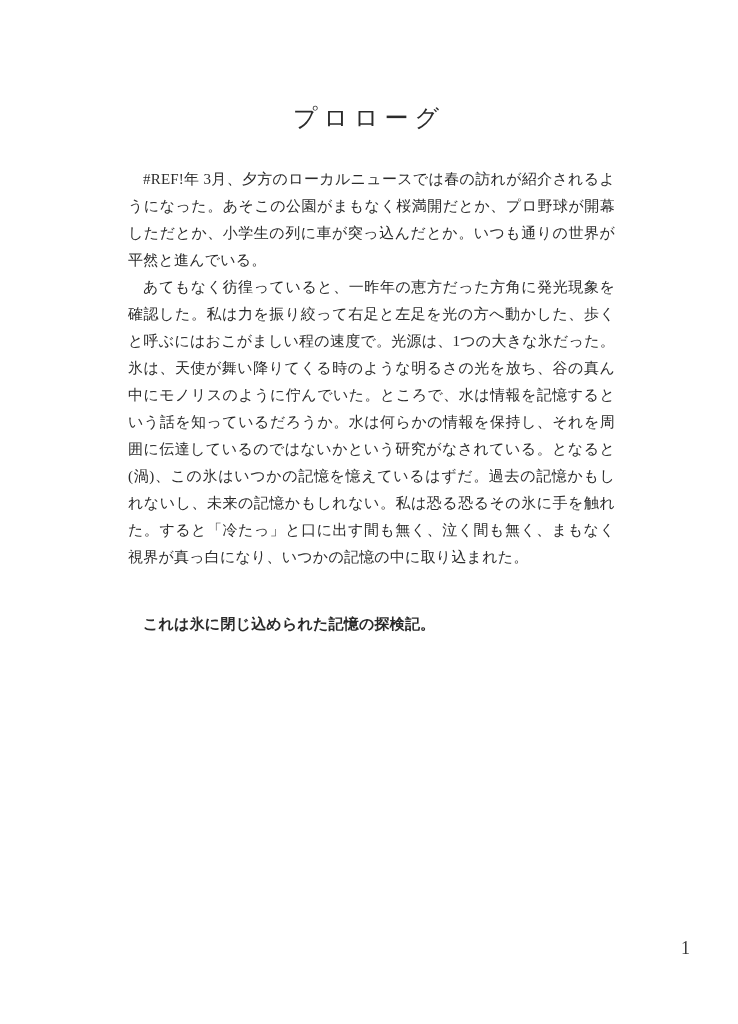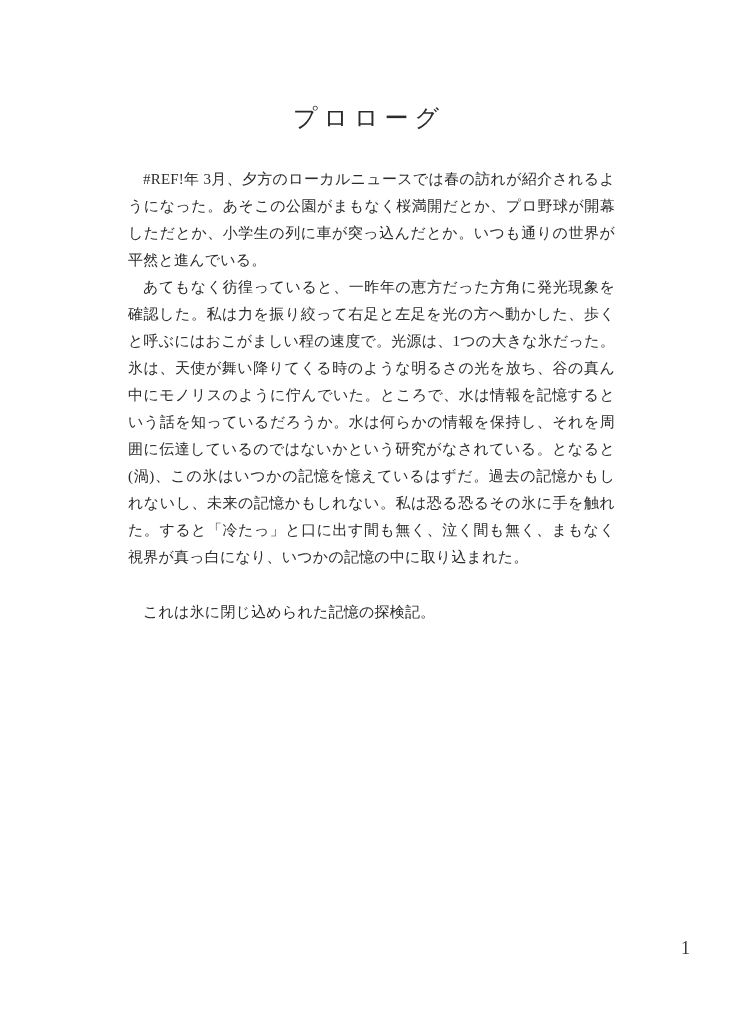--- a/index.html
+++ b/index.html
@@ -33,21 +33,22 @@
     font-size: 15px;
     line-height: 27px;
     text-align: justify;
     letter-spacing: 0.2px;
   }
   .body p {
     margin: 0;
     text-indent: 1em;
   }
   .body p.standalone {
-    margin-top: 28px;
+    margin-top: 40px;
+    font-weight: bold;
   }
   .page-number {
     position: absolute;
     left: 648px;
     top: 938px;
     font-size: 18px;
     color: #3a3a3a;
   }
 </style>
 </head>

